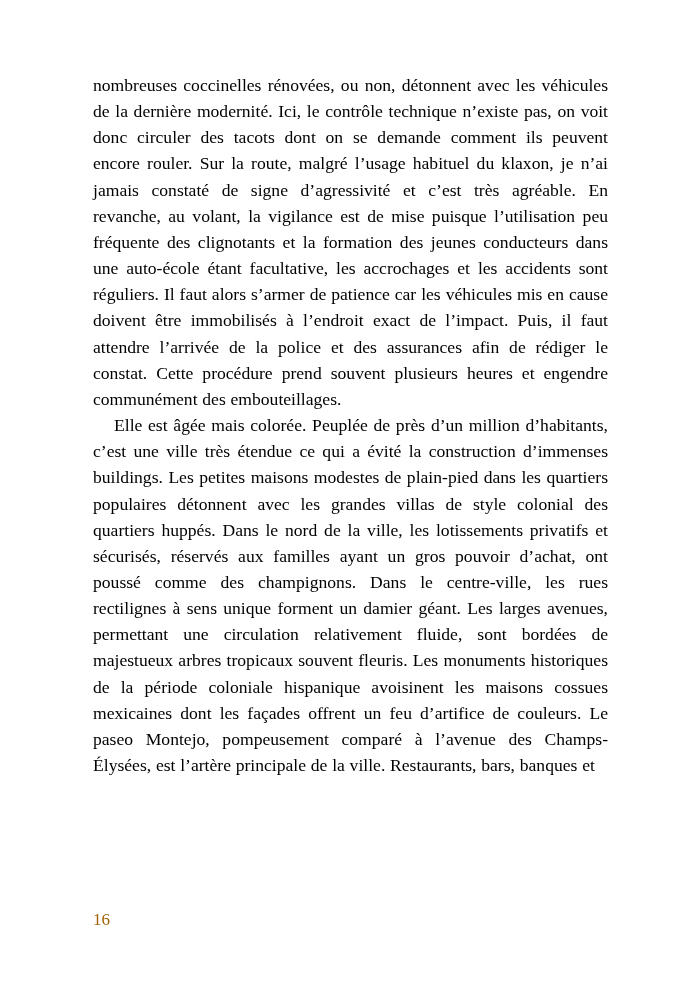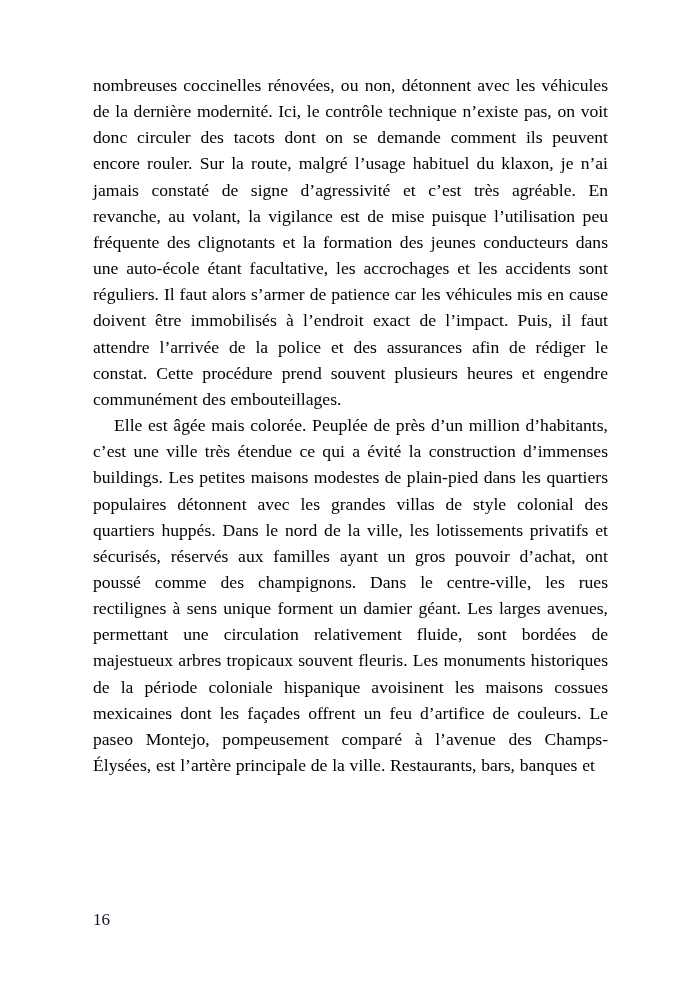--- a/index.html
+++ b/index.html
@@ -43,21 +43,21 @@
     font-family: Liberation Serif, serif;
   }
 
   .page-number {
     position: absolute;
     left: 93px;
     top: 910px;
     font-family: "Liberation Serif", "DejaVu Serif", serif;
     font-size: 17px;
     line-height: 20px;
-    color: #0f172a;
+    color: #a16207;
   }
 </style>
 </head>
 <body>
 
 <div class="page">
 
   <div class="text-block">
     <p class="paragraph">nombreuses coccinelles rénovées, ou non, détonnent avec les véhicules de la dernière modernité. Ici, le contrôle technique n’existe pas, on voit donc circuler des tacots dont on se demande comment ils peuvent encore rouler. Sur la route, malgré l’usage habituel du klaxon, je n’ai jamais constaté de signe d’agressivité et c’est très agréable. En revanche, au volant, la vigilance est de mise puisque l’utilisation peu fréquente des clignotants et la formation des jeunes conducteurs dans une auto-école étant facultative, les accrochages et les accidents sont réguliers. Il faut alors s’armer de patience car les véhicules mis en cause doivent être immobilisés à l’endroit exact de l’impact. Puis, il faut attendre l’arrivée de la police et des assurances afin de rédiger le constat. Cette procédure prend souvent plusieurs heures et engendre communément des embouteillages.</p>
     <p class="paragraph">Elle est âgée mais colorée. Peuplée de près d’un million d’habitants, c’est une ville très étendue ce qui a évité la construction d’immenses buildings. Les petites maisons modestes de plain-pied dans les quartiers populaires détonnent avec les grandes villas de style colonial des quartiers huppés. Dans le nord de la ville, les lotissements privatifs et sécurisés, réservés aux familles ayant un gros pouvoir d’achat, ont poussé comme des champignons. Dans le centre-ville, les rues rectilignes à sens unique forment un damier géant. Les larges avenues, permettant une circulation relativement fluide, sont bordées de majestueux arbres tropicaux souvent fleuris. Les monuments historiques de la période coloniale hispanique avoisinent les maisons cossues mexicaines dont les façades offrent un feu d’artifice de couleurs. Le paseo Montejo, pompeusement comparé à l’avenue des Champs-Élysées, est l’artère principale de la ville. Restaurants, bars, banques et</p>

